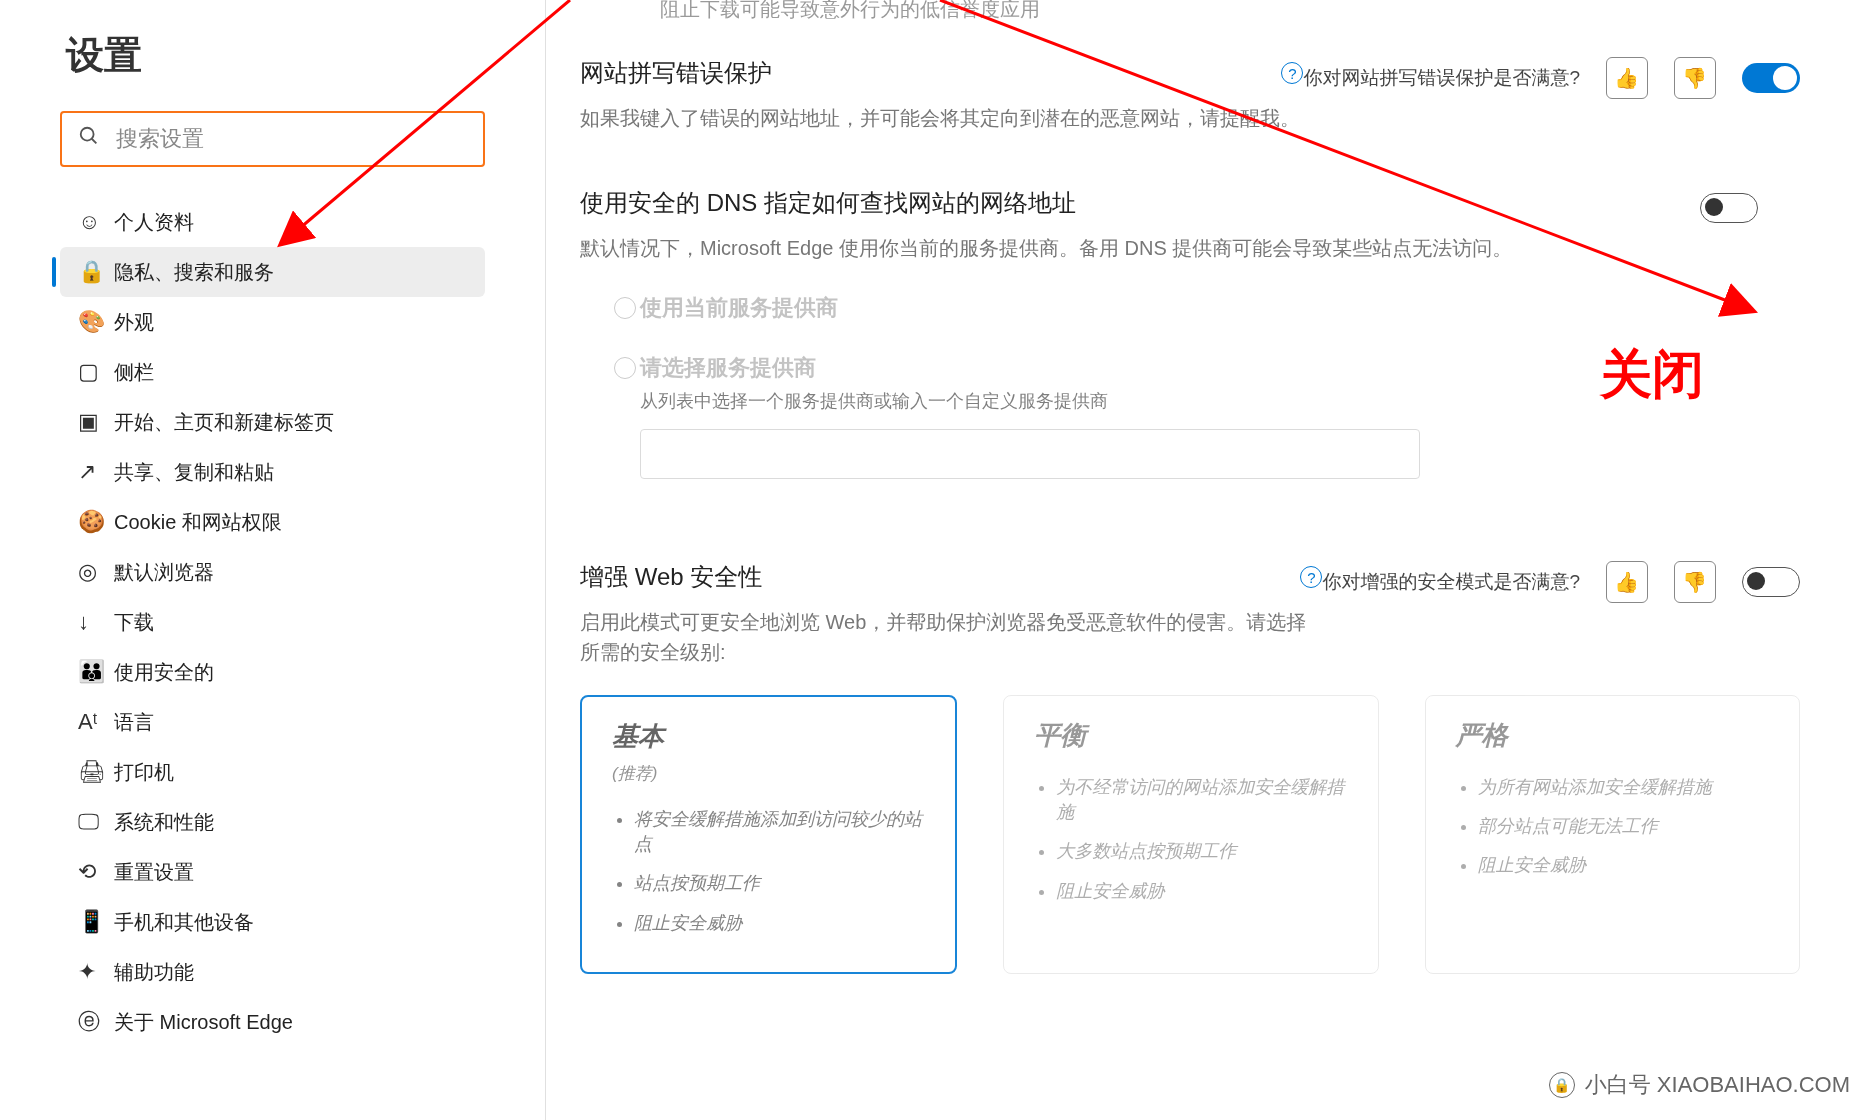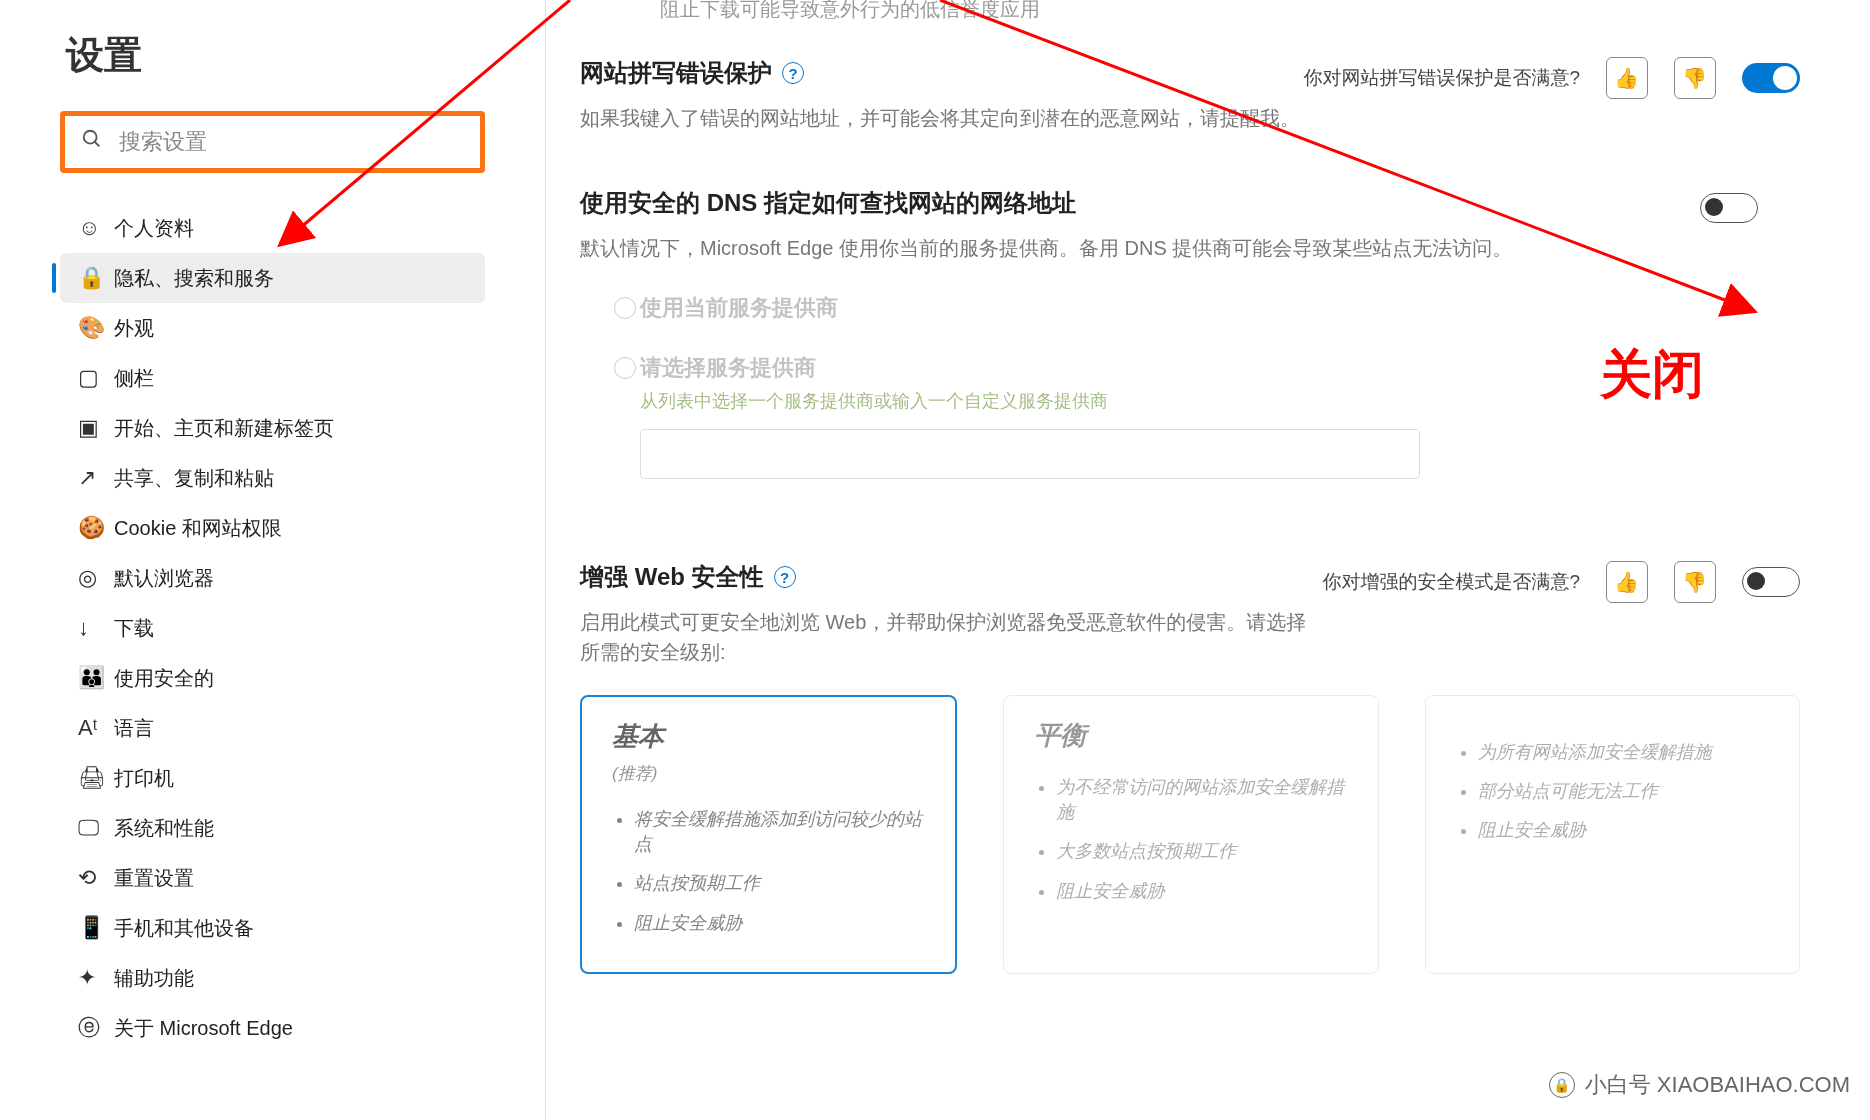--- a/index.html
+++ b/index.html
@@ -24,21 +24,21 @@
 
   .sidebar-title {
     font-size: 38px;
     font-weight: 600;
     margin-left: 66px;
     margin-bottom: 30px;
   }
 
   .search-wrap {
     margin: 12px 60px 30px 60px;
-    border: 5px solid #f97316;
+    border: 2px solid #f97316;
     border-radius: 4px;
     display: flex;
     align-items: center;
     padding: 12px 16px;
   }
   .search-wrap .icon { font-size: 22px; color: #555; margin-right: 16px; }
   .search-wrap input {
     border: none; outline: none;
     font-size: 22px;
     flex: 1;
@@ -88,26 +88,27 @@
 
   .setting-row {
     display: flex;
     align-items: flex-start;
     padding: 34px 0 20px 0;
     font-size: 20px;
   }
   .setting-left { flex: 1; min-width: 0; }
   .setting-title {
     font-size: 24px;
-    font-weight: 700;
+    font-weight: 400;
     color: #222;
     margin-bottom: 14px;
     display: flex;
     align-items: center;
     gap: 10px;
+    justify-content: space-between;
   }
   .setting-desc {
     font-size: 20px;
     color: #777;
     line-height: 1.5;
   }
   .setting-right {
     display: flex;
     align-items: center;
     gap: 26px;
@@ -176,21 +177,21 @@
     margin-bottom: 18px;
   }
   .radio {
     width: 22px; height: 22px;
     border: 1.5px solid #999;
     border-radius: 50%;
     flex-shrink: 0;
     margin-top: 4px;
   }
   .radio-label { font-size: 22px; font-weight: 600; color: #888; }
-  .radio-desc { font-size: 18px; color: #4d7c0f; margin-top: 6px; }
+  .radio-desc { font-size: 18px; color: #000000; margin-top: 6px; }
 
   .dns-options .dropdown-box{
     width:780px;
     height:50px;
     border:1.5px solid #b8b8b8;
     border-radius:4px;
     background:rgba(255,255,255,.4);
     margin-top:16px;
   }
 
@@ -402,20 +403,21 @@
       <div class="card">
         <div class="card-title">平衡</div>
         <div class="card-sub"></div>
         <ul>
           <li>为不经常访问的网站添加安全缓解措施</li>
           <li>大多数站点按预期工作</li>
           <li>阻止安全威胁</li>
         </ul>
       </div>
       <div class="card">
+        <div class="card-title">严格</div>
         <div class="card-sub"></div>
         <ul>
           <li>为所有网站添加安全缓解措施</li>
           <li>部分站点可能无法工作</li>
           <li>阻止安全威胁</li>
         </ul>
       </div>
     </div>
 
   </div>

